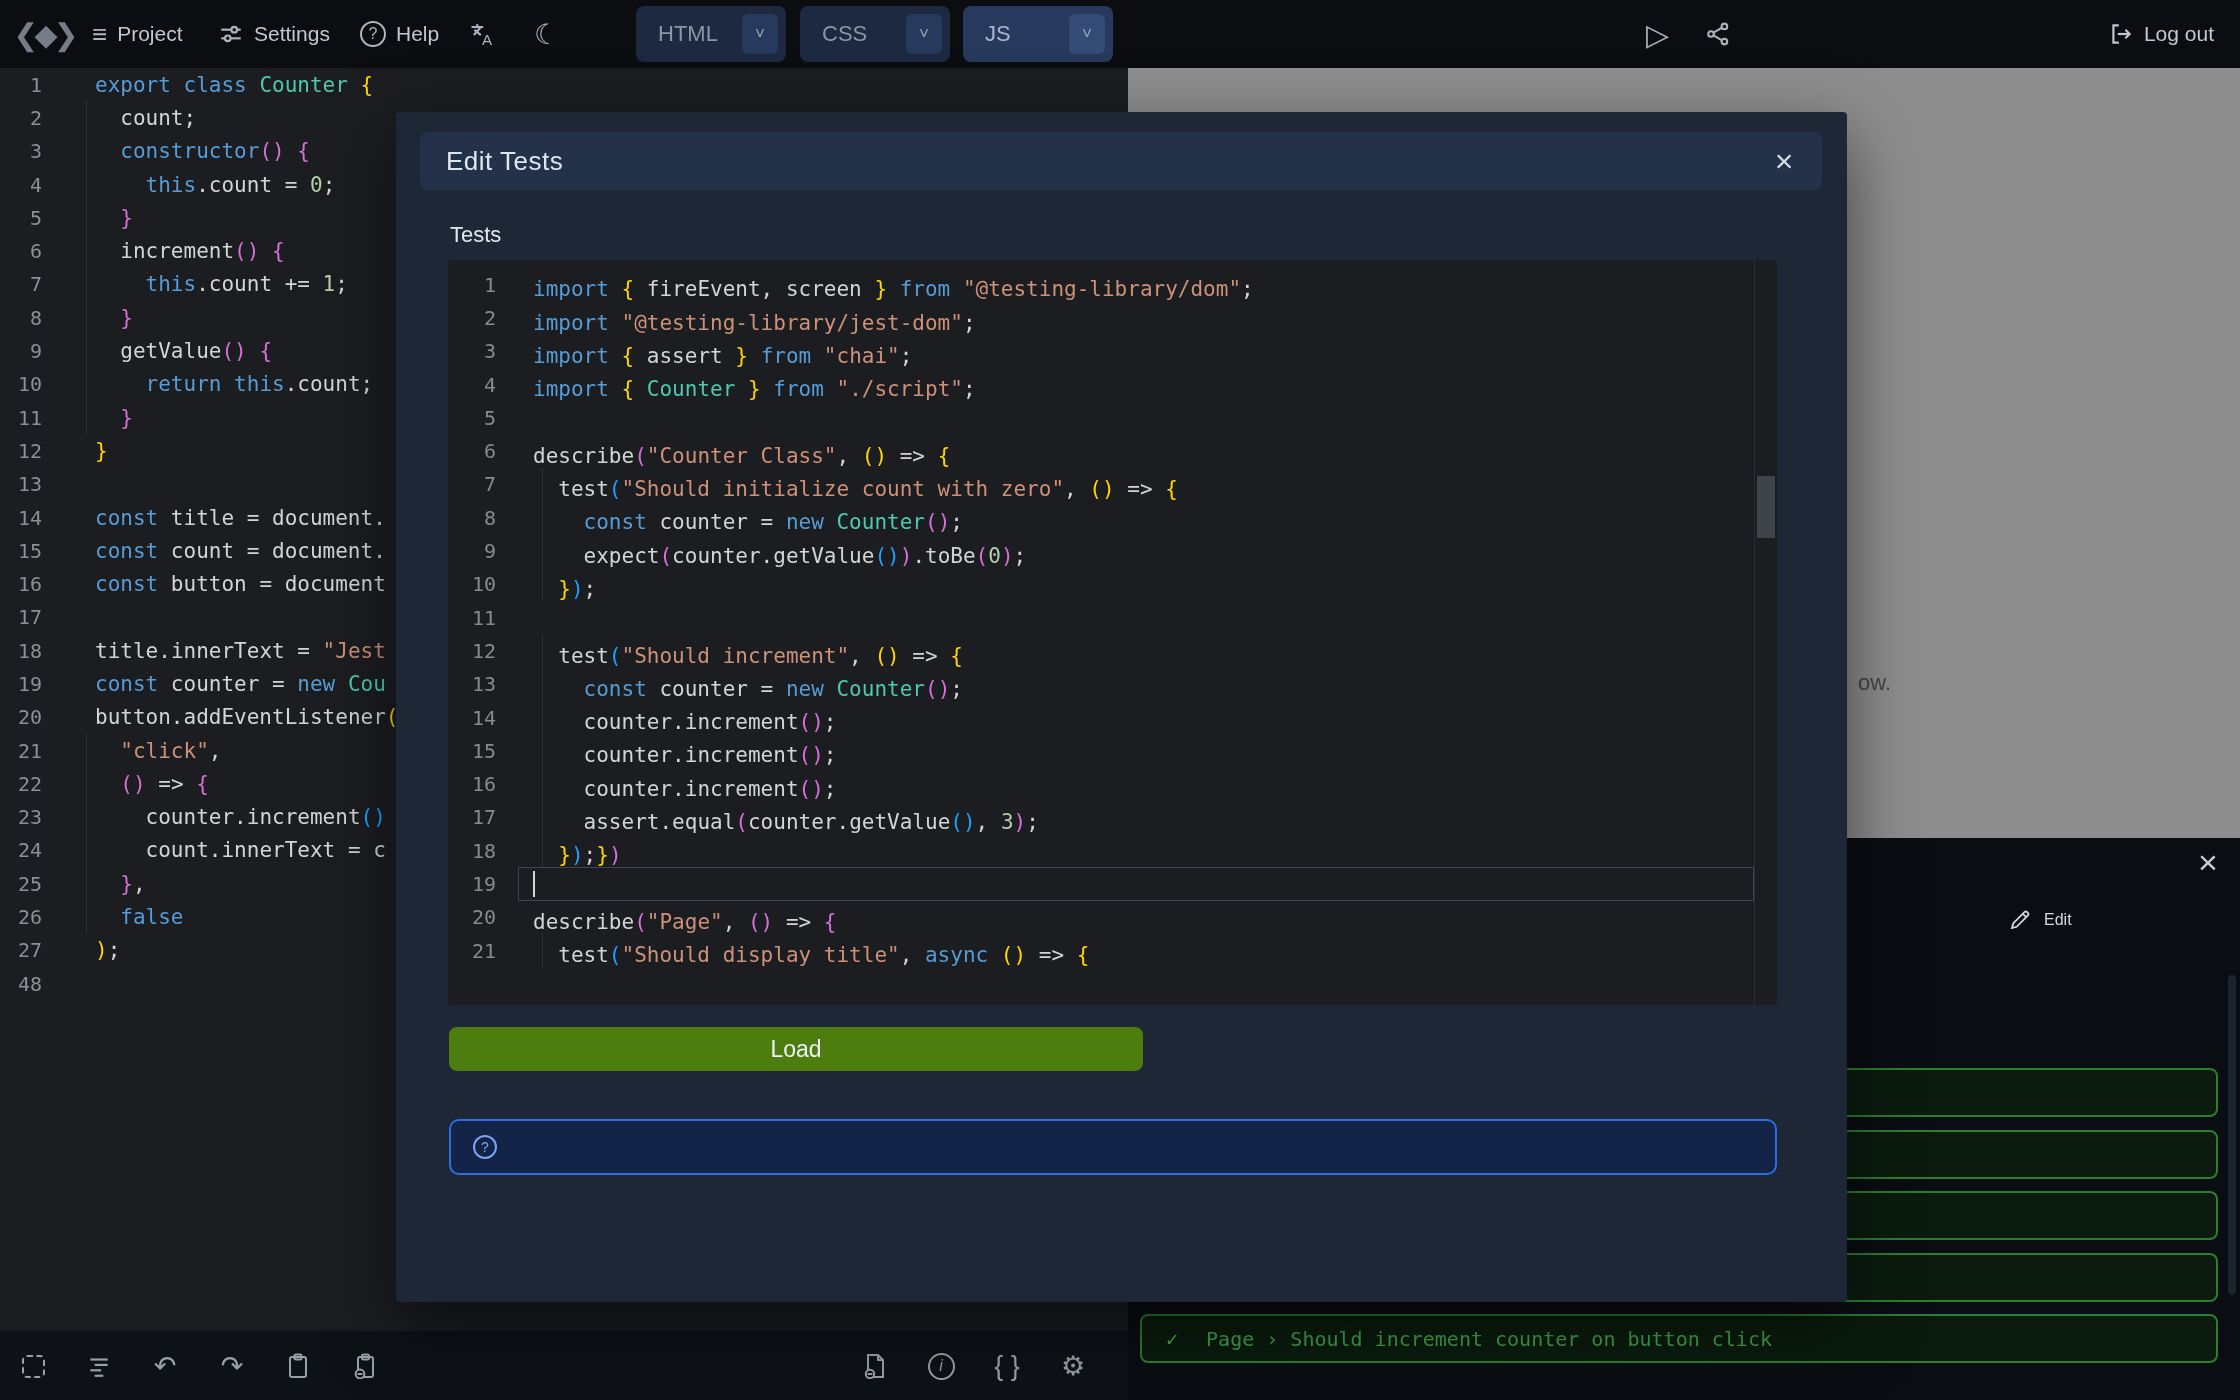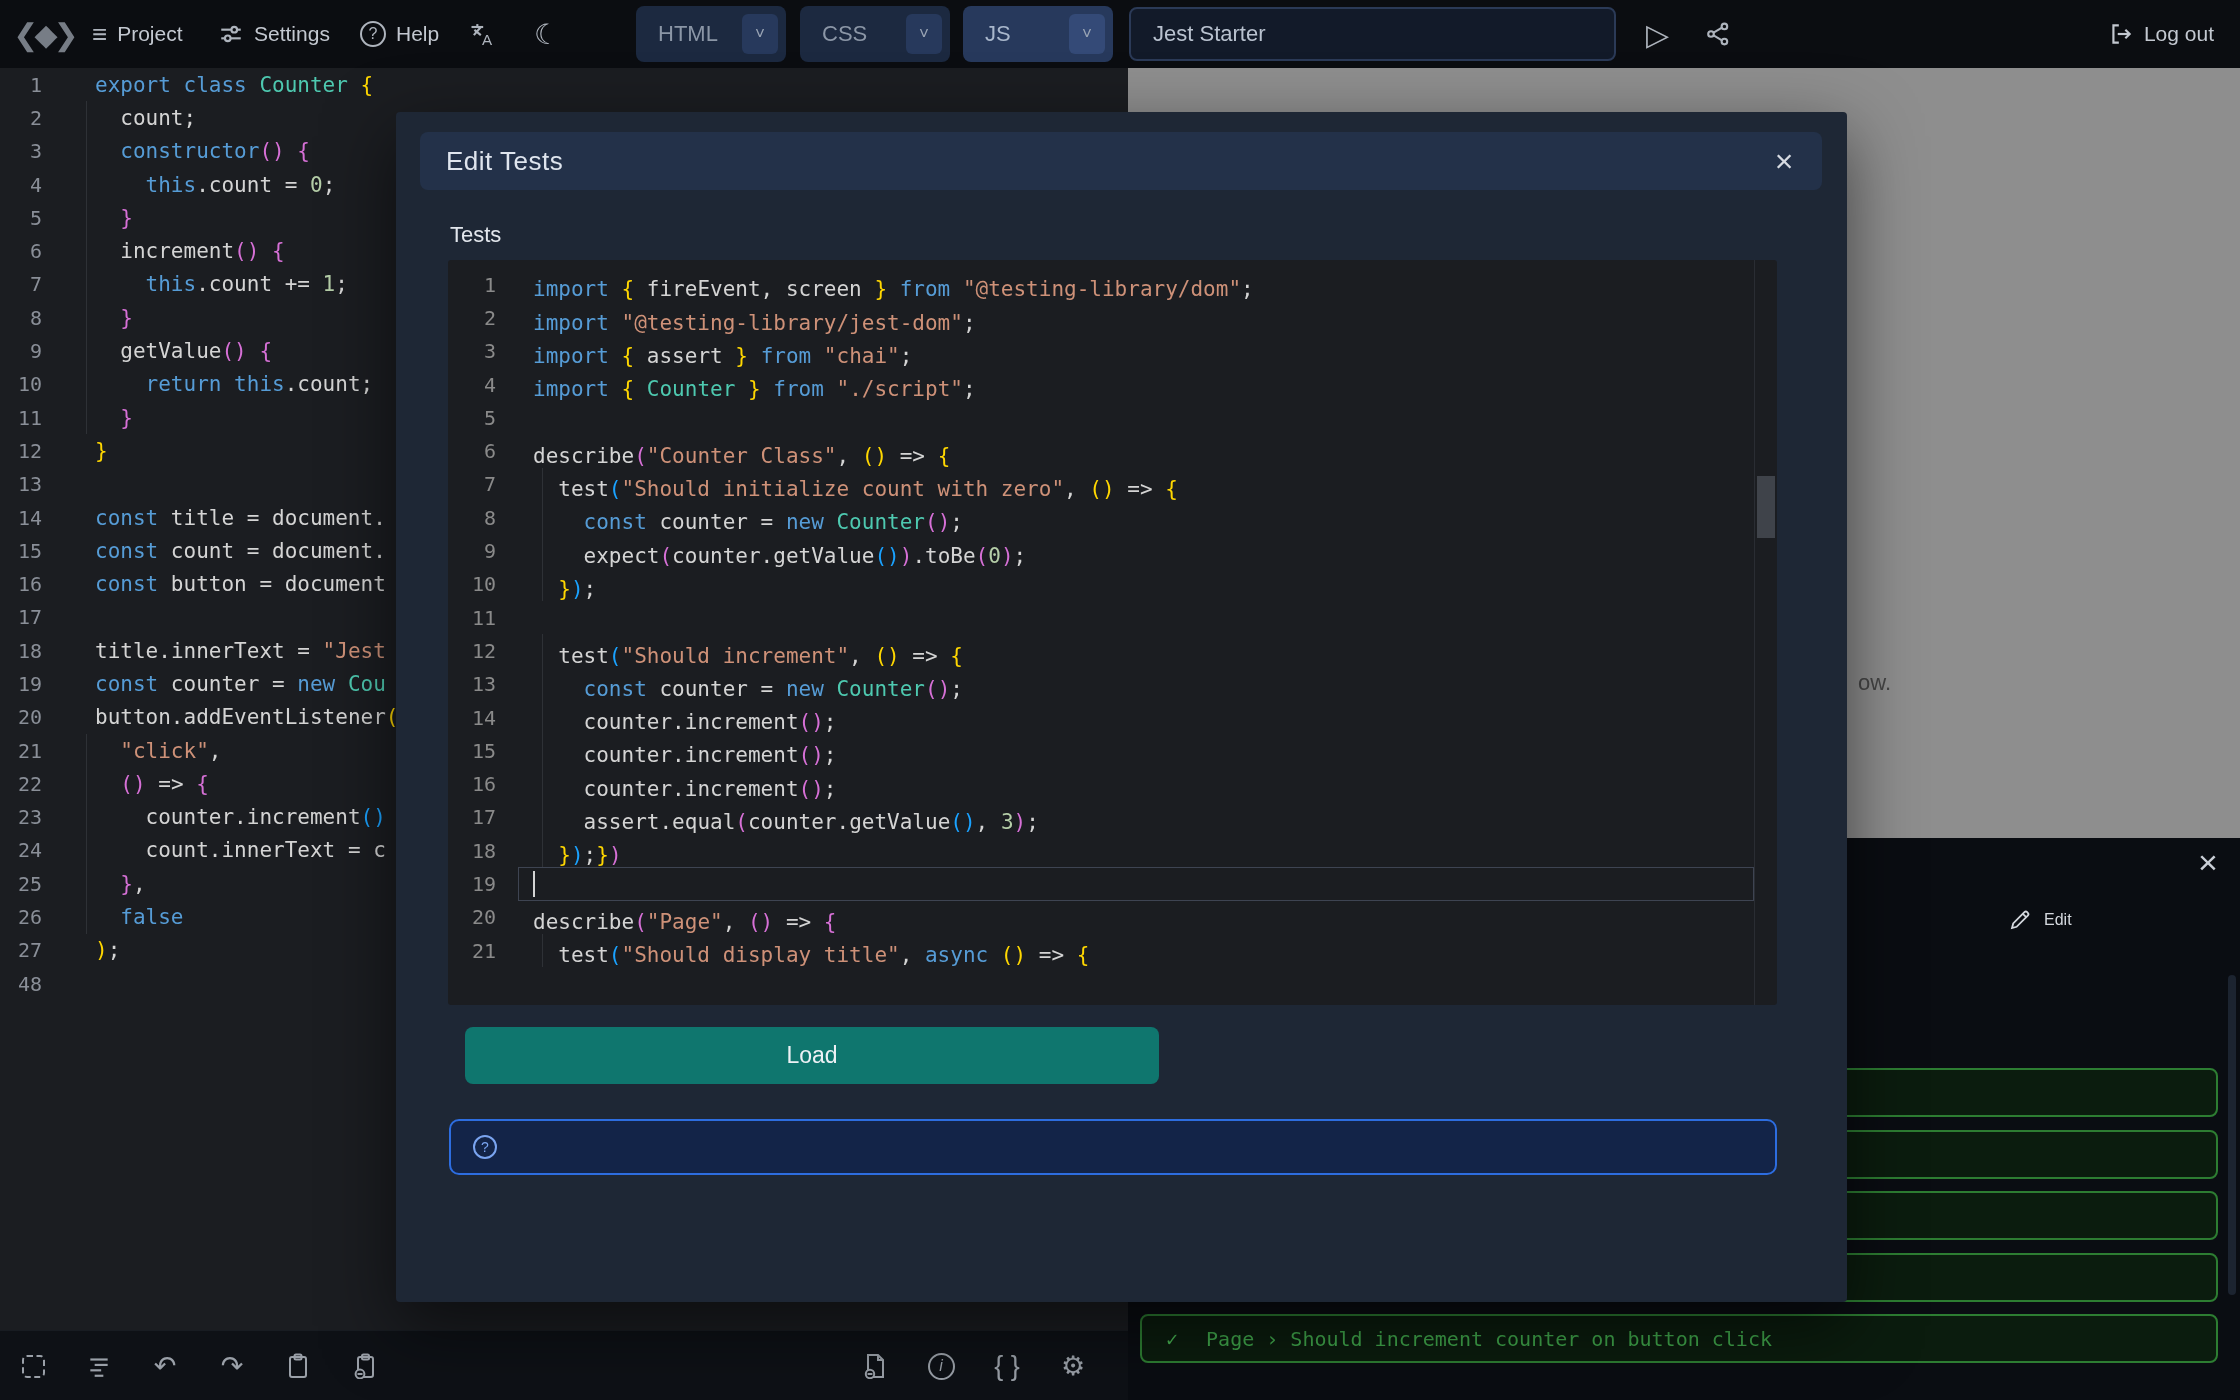--- a/index.html
+++ b/index.html
@@ -72,23 +72,23 @@
   #modal-close { color:#d7dbe2; font-size:32px; width:40px; height:40px; display:flex; align-items:center; justify-content:center; }
   #tests-label { position:absolute; left:54px; top:110px; color:#e2e6ec; font-size:22px; }
   #modal-editor { position:absolute; left:52px; top:148px; width:1329px; height:745px; background:#1b1d21;
                   border-radius:3px; padding-top:8px; overflow:hidden; }
   #modal-editor .ed-gut { flex:0 0 70px; padding-right:22px; color:#8a8a8a; }
   #modal-editor .ed-code { padding-left:15px; margin-right:23px;align-items:flex-end; }
   #modal-editor .ed-row.current .ed-code { border:1px solid #3e4452; }
   .cursor { position:absolute; left:14px; top:3px; bottom:3px; width:2px; background:#d4d4d4; }
   #modal-scroll-line { position:absolute; left:1306px; top:0; bottom:0; width:1px; background:#2a2d33; }
   #modal-scroll-thumb { position:absolute; left:1309px; top:216px; width:18px; height:62px; background:#3f434a; }
-  #load-button { position:absolute; left:53px; top:915px; width:694px; height:57px; background:#0f766e;
+  #load-button { position:absolute; left:53px; top:915px; width:694px; height:44px; background:#4d7c0f;
                  border:none; border-radius:8px; color:#eef1f5; font-size:23px;
-                 font-family:"Liberation Sans",sans-serif;margin-left:16px; }
+                 font-family:"Liberation Sans",sans-serif; }
   #doc-banner { position:absolute; left:53px; top:1007px; width:1328px; height:56px; background:#132448;
                 border:2px solid #2d6de0; border-radius:10px; display:flex; align-items:center;
                 padding:0 22px; gap:12px; font-size:22px; color:#7aa4f0; }
   #doc-banner .qc { width:24px; height:24px; border:2px solid #7aa4f0; border-radius:50%; display:inline-flex;
                     align-items:center; justify-content:center; font-size:14px; flex:0 0 auto; }
   #doc-banner b { color:#f2f4f8; font-weight:700; }
   #doc-banner .arrow { color:#f2f4f8; }
 
   svg { display:block; }
 </style>
@@ -142,21 +142,20 @@
   </div>
   <div class="select" style="left:800px">
     <span class="lbl">CSS</span>
     <span class="chev">˅</span>
   </div>
   <div class="select active" style="left:963px">
     <span class="lbl">JS</span>
     <span class="chev">˅</span>
   </div>
 
-  <input id="project-title" value="Jest Starter" style="">
 
   <div class="tb-item" style="left:1646px">
     <span class="tb-icon" style="font-size:30px">▷</span>
   </div>
 
   <div class="tb-item" style="left:1704px">
     <span class="tb-icon">
       <svg width="28" height="28" viewBox="0 0 24 24" fill="none" stroke="#aeb4bd" stroke-width="1.8">
         <circle cx="17.5" cy="5.5" r="2.4"></circle>
           <circle cx="6" cy="12" r="2.4"></circle>

